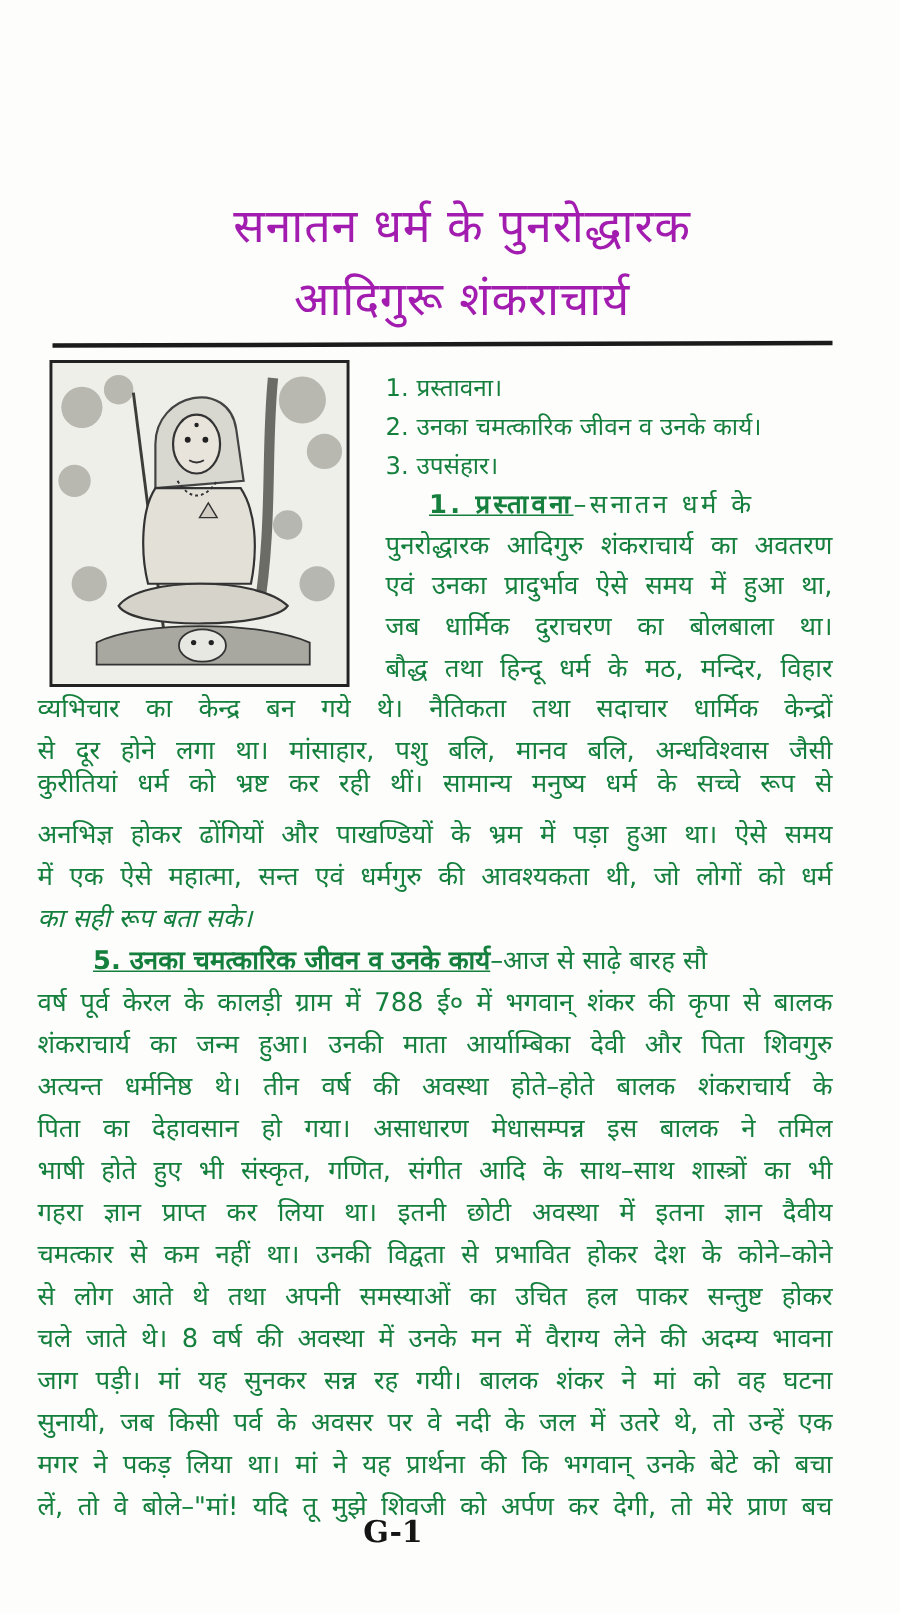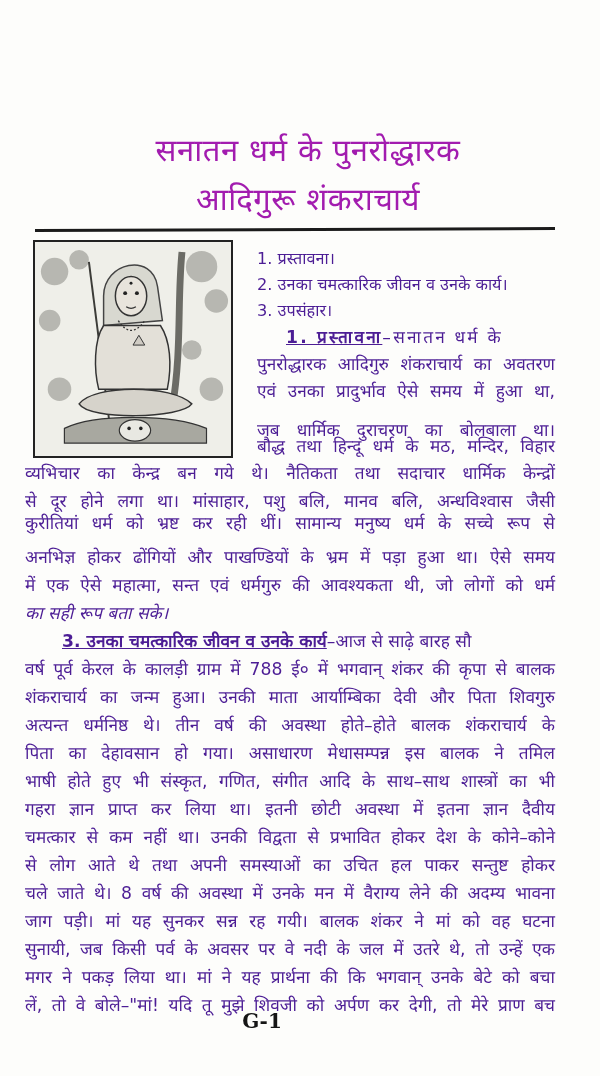--- a/index.html
+++ b/index.html
@@ -23,21 +23,21 @@
     background: #1b1b1b; transform: rotate(-0.2deg);
   }
   .figure {
     position: absolute; left: 33px; top: 240px; width: 200px; height: 218px;
     border: 2px solid #222; box-sizing: border-box; background: #f6f6f2;
     overflow: hidden;
   }
   .figure svg { width: 100%; height: 100%; display: block; }
   .line {
     position: absolute; white-space: nowrap; font-size: 17.2px;
-    line-height: 22px; color: #4c1d95;
+    line-height: 22px; color: #15803d;
   }
   .list { left: 257px; font-size: 16.2px; }
   .bold { font-weight: bold; text-decoration: underline; }
   .wide { letter-spacing: 2.2px; }
   .right-col { left: 257px; width: 298px; text-align: justify; text-align-last: justify; }
   .full { left: 25px; width: 530px; text-align: justify; text-align-last: justify; }
   .full.last { text-align-last: left; font-style: italic; }
   .pagenum {
     position: absolute; left: 0; width: 524px; top: 1009px; text-align: center;
     font-family: "DejaVu Serif", "Liberation Serif", serif; font-weight: bold;
@@ -99,32 +99,32 @@
   <div class="line list" style="top:248px">1. प्रस्तावना।</div>
   <div class="line list" style="top:274px">2. उनका चमत्कारिक जीवन व उनके कार्य।</div>
   <div class="line list" style="top:300px">3. उपसंहार।</div>
 
   <div class="line" style="top:326px; left:286px; width:269px; display:flex; justify-content:space-between;">
     <span><span class="bold wide">1. प्रस्तावना</span><span class="wide">–सनातन धर्म के</span></span>
   </div>
 
   <div class="line right-col" style="top:353px">पुनरोद्धारक आदिगुरु शंकराचार्य का अवतरण</div>
   <div class="line right-col" style="top:380px">एवं उनका प्रादुर्भाव ऐसे समय में हुआ था,</div>
-  <div class="line right-col" style="top:419px">जब धार्मिक दुराचरण का बोलबाला था।</div>
+  <div class="line right-col" style="top:407px">जब धार्मिक दुराचरण का बोलबाला था।</div>
   <div class="line right-col" style="top:435px">बौद्ध तथा हिन्दू धर्म के मठ, मन्दिर, विहार</div>
 
   <div class="line full" style="top:462px">व्यभिचार का केन्द्र बन गये थे। नैतिकता तथा सदाचार धार्मिक केन्द्रों</div>
   <div class="line full" style="top:490px">से दूर होने लगा था। मांसाहार, पशु बलि, मानव बलि, अन्धविश्वास जैसी</div>
   <div class="line full" style="top:512px">कुरीतियां धर्म को भ्रष्ट कर रही थीं। सामान्य मनुष्य धर्म के सच्चे रूप से</div>
   <div class="line full" style="top:546px">अनभिज्ञ होकर ढोंगियों और पाखण्डियों के भ्रम में पड़ा हुआ था। ऐसे समय</div>
   <div class="line full" style="top:574px">में एक ऐसे महात्मा, सन्त एवं धर्मगुरु की आवश्यकता थी, जो लोगों को धर्म</div>
   <div class="line full last" style="top:602px">का सही रूप बता सके।</div>
 
   <div class="line" style="top:630px; left:62px; width:493px;">
-    <span class="bold">3. उनका चमत्कारिक जीवन व उनके कार्य</span><span>–आज से साढ़े बारह सौ</span>
+    <span class="bold">5. उनका चमत्कारिक जीवन व उनके कार्य</span><span>–आज से साढ़े बारह सौ</span>
   </div>
 
   <div class="line full" style="top:658px">वर्ष पूर्व केरल के कालड़ी ग्राम में 788 ई० में भगवान् शंकर की कृपा से बालक</div>
   <div class="line full" style="top:686px">शंकराचार्य का जन्म हुआ। उनकी माता आर्याम्बिका देवी और पिता शिवगुरु</div>
   <div class="line full" style="top:714px">अत्यन्त धर्मनिष्ठ थे। तीन वर्ष की अवस्था होते–होते बालक शंकराचार्य के</div>
   <div class="line full" style="top:742px">पिता का देहावसान हो गया। असाधारण मेधासम्पन्न इस बालक ने तमिल</div>
   <div class="line full" style="top:770px">भाषी होते हुए भी संस्कृत, गणित, संगीत आदि के साथ–साथ शास्त्रों का भी</div>
   <div class="line full" style="top:798px">गहरा ज्ञान प्राप्त कर लिया था। इतनी छोटी अवस्था में इतना ज्ञान दैवीय</div>
   <div class="line full" style="top:826px">चमत्कार से कम नहीं था। उनकी विद्वता से प्रभावित होकर देश के कोने–कोने</div>
   <div class="line full" style="top:854px">से लोग आते थे तथा अपनी समस्याओं का उचित हल पाकर सन्तुष्ट होकर</div>

